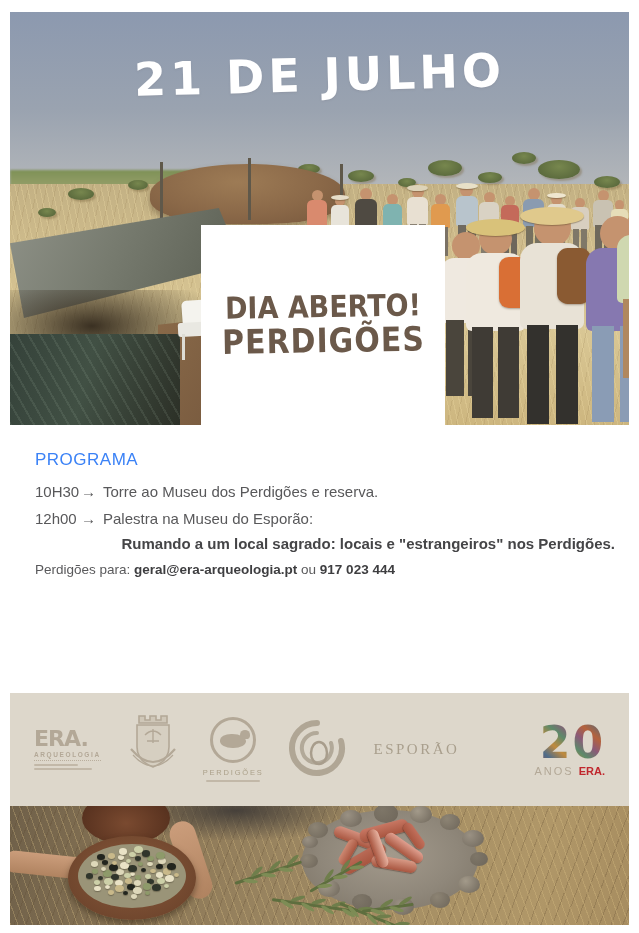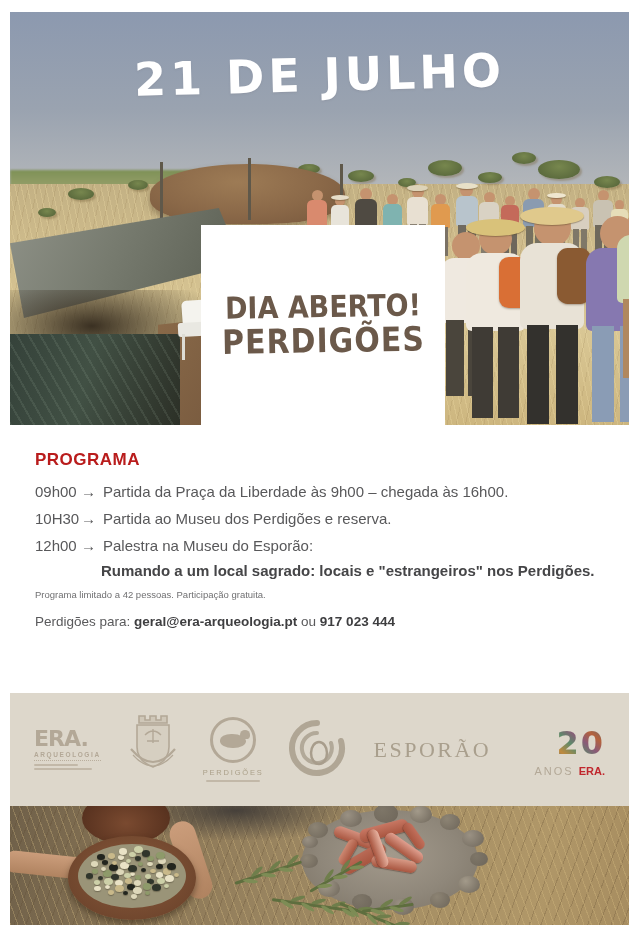--- a/index.html
+++ b/index.html
@@ -97,29 +97,30 @@
   .card-line {
     font-family:"DejaVu Sans", sans-serif; font-weight:bold; color:#6b594a;
     transform:rotate(-1deg) scaleY(1.12); letter-spacing:0px; line-height:1.05;
   }
   .card-line.l1 { font-size:27px; }
   .card-line.l2 { font-size:30px; letter-spacing:1px; }
 
   
   .program { position:absolute; left:35px; top:450px; width:580px; color:#58585a; }
   .program h1 {
-    font-size:17px; font-weight:bold; color:#b91c1c; letter-spacing:.5px;
+    font-size:17px; font-weight:normal; color:#3b82f6; letter-spacing:.5px;
     margin-bottom:13px;
   }
   .prog-row { font-size:15px; line-height:17px; margin-bottom:10px; white-space:nowrap; }
   .prog-time { display:inline-block; width:44px; }
   .prog-arrow { display:inline-block; margin:0 7px 0 2px; color:#58585a; }
   .prog-sub {
     font-size:15px; font-weight:bold; color:#454547; margin:-2px 0 10px 66px;
     white-space:nowrap;
+    text-align:right;
   }
   .prog-note { font-size:9.5px; color:#707072; margin-top:6px; margin-bottom:14px; }
   .prog-reg { font-size:13.5px; color:#59595b; }
   .prog-reg b { color:#3e3e40; }
 
   
   .footer-band {
     position:absolute; left:10px; top:693px; width:619px; height:113px;
     background:#ddd7cb; display:flex; align-items:center; padding:0 24px;
   }
@@ -139,24 +140,24 @@
     position:absolute; left:7px; top:14px; width:26px; height:14px;
     background:#b3a897; border-radius:45% 55% 50% 50%;
   }
   .perd-animal:before {
     content:""; position:absolute; right:-4px; top:-4px; width:10px; height:9px;
     background:#b3a897; border-radius:50% 50% 40% 40%;
   }
   .perd-name { font-size:7.5px; letter-spacing:1.8px; color:#aba089; }
   .perd-sub { width:54px; height:2px; background:#c2b8a8; margin:3px auto 0 auto; border-radius:1px; }
   .swirl { margin-right:26px; }
-  .esporao { font-family:"Liberation Serif", serif; font-size:22px; letter-spacing:2.5px; color:#a99f8d; }
+  .esporao { font-family:"Liberation Serif", serif; font-size:15px; letter-spacing:2.5px; color:#a99f8d; }
   .anniv { margin-left:auto; text-align:right; }
   .anniv-number {
-    font-family:"DejaVu Sans", sans-serif; font-weight:bold; font-size:32px; line-height:40px;
+    font-family:"DejaVu Sans", sans-serif; font-weight:bold; font-size:44px; line-height:40px;
     background:linear-gradient(40deg,#a6503a 0%,#4e6c8a 18%,#c08a3e 34%,#5d8a6a 50%,#8a5a78 64%,#b5623c 78%,#3e6c86 100%);
     -webkit-background-clip:text; background-clip:text; color:transparent;
     letter-spacing:2px;
   }
   .anniv-line { font-size:11px; letter-spacing:2px; margin-top:2px; }
   .anniv-label { color:#b3a897; }
   .anniv-brand { color:#c0272d; font-weight:bold; letter-spacing:0; }
 
   
   .bottom-photo {
@@ -363,31 +364,27 @@
     <div class="title-card">
       <div class="card-line l1">DIA ABERTO!</div>
       <div class="card-line l2">PERDIGÕES</div>
     </div>
   </div>
 
   <div class="program">
     <h1>PROGRAMA</h1>
 
     <div class="prog-row">
-      <span class="prog-time">09h00</span><span class="prog-arrow">→</span><span class="bind-inline">Partida da Praça da Liberdade às 9h00 – chegada às 16h00.</span>
-    </div>
-    <div class="prog-row">
-      <span class="prog-time">10H30</span><span class="prog-arrow">→</span><span class="bind-inline">Partida ao Museu dos Perdigões e reserva.</span>
+      <span class="prog-time">10H30</span><span class="prog-arrow">→</span><span class="bind-inline">Torre ao Museu dos Perdigões e reserva.</span>
     </div>
     <div class="prog-row">
       <span class="prog-time">12h00</span><span class="prog-arrow">→</span><span class="bind-inline">Palestra na Museu do Esporão:</span>
     </div>
     <div class="prog-sub">Rumando a um local sagrado: locais e "estrangeiros" nos Perdigões.</div>
 
-    <div class="prog-note">Programa limitado a 42 pessoas. Participação gratuita.</div>
 
     <div class="prog-reg">
       <span>Perdigões para:</span>
       <b>geral@era-arqueologia.pt</b>
       <span>ou</span>
       <b>917 023 444</b>
     </div>
   </div>
 
   <div class="footer-band">

